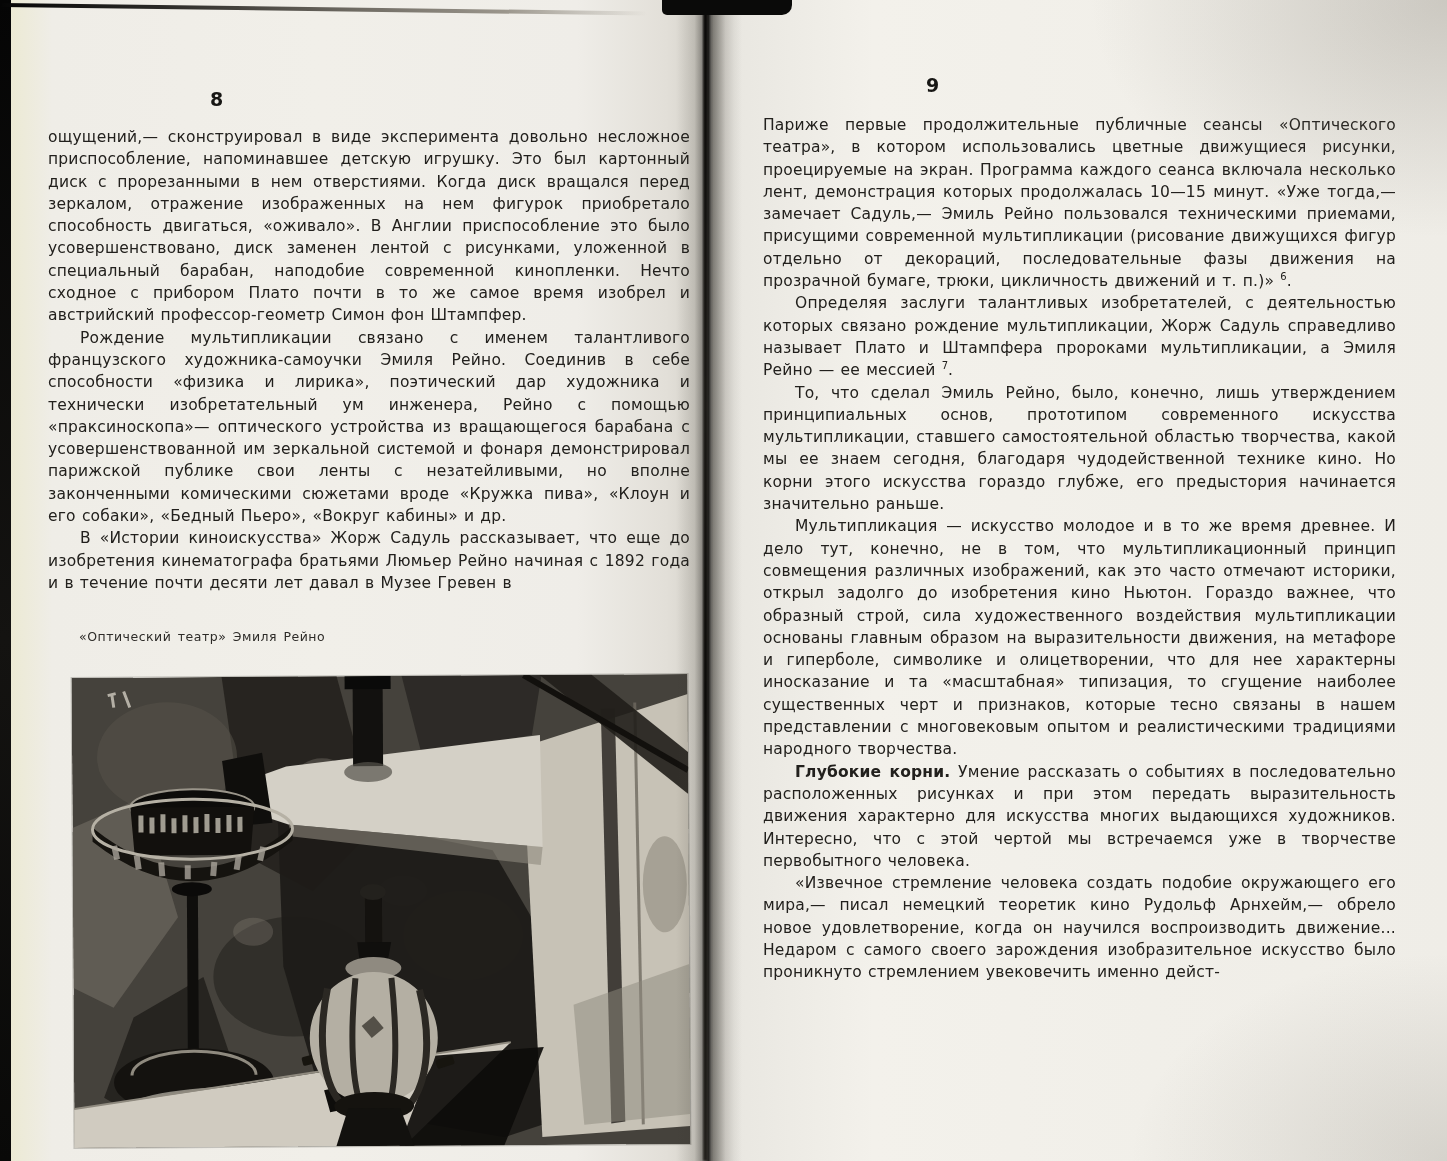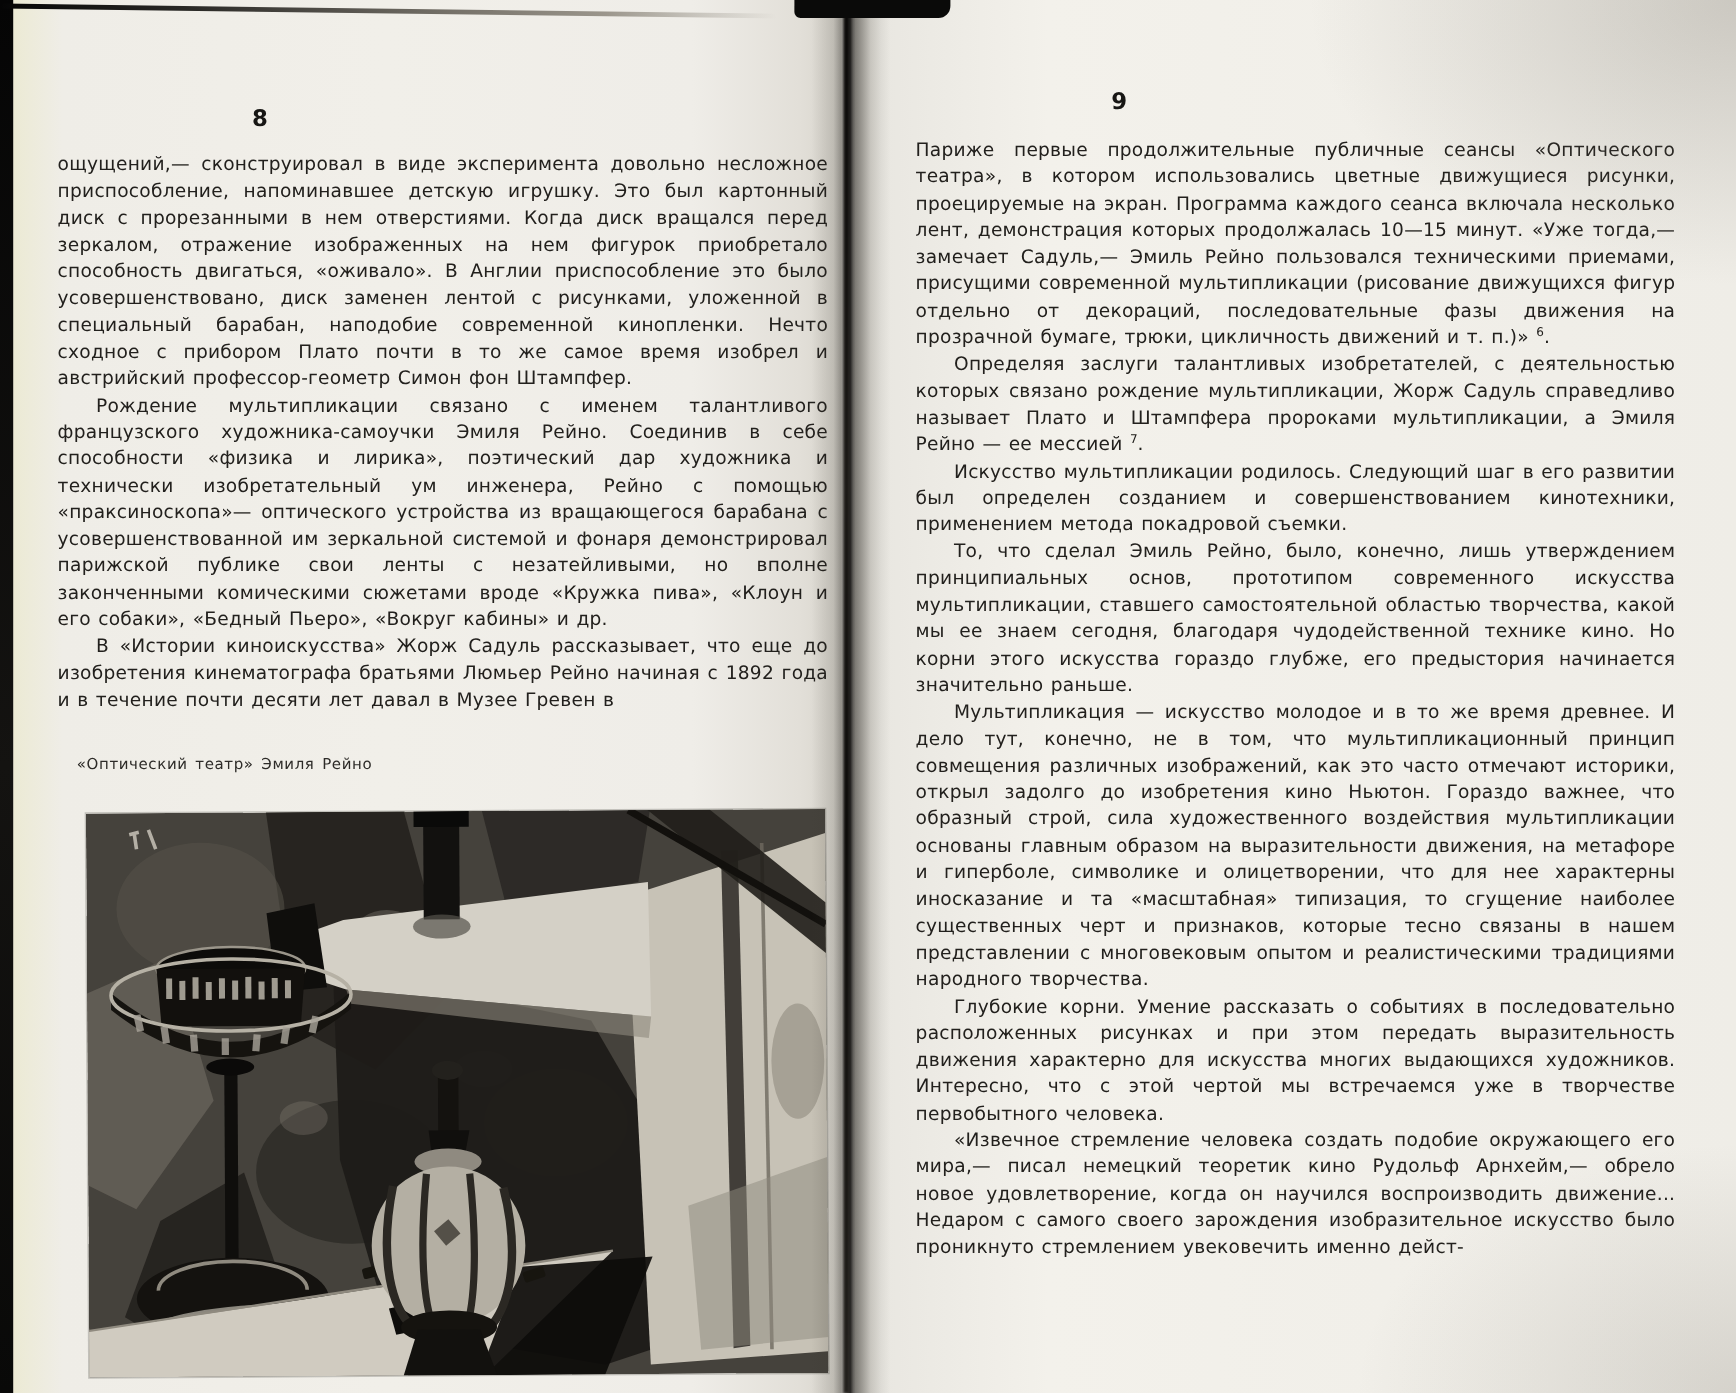--- a/index.html
+++ b/index.html
@@ -68,23 +68,23 @@
   .text-col{
     position:absolute;color:var(--ink);
     font-size:15.5px;line-height:22.3px;
     text-align:justify;letter-spacing:0.2px;word-spacing:1px;
   }
   #left-col{left:37px;top:126px;width:642px;}
   #right-col{left:51px;top:114px;width:633px;}
   .para{margin:0;}
   .para.indent{text-indent:32px;}
   .para sup{font-size:10px;line-height:0;letter-spacing:0;}
-  .bold{font-weight:normal;}
+  .bold{font-weight:bold;}
   .caption{
-    position:absolute;left:53px;top:629px;
+    position:absolute;left:68px;top:629px;
     font-size:12.5px;color:#2d2b28;letter-spacing:0.5px;word-spacing:2px;
   }
   .photo{
     position:absolute;left:62px;top:676px;width:616px;height:470px;
     transform:rotate(-0.35deg);
     box-shadow:0 0 0 1px rgba(60,58,52,0.25);
     overflow:hidden;
   }
   .photo svg{display:block;width:100%;height:100%;}
 </style>
@@ -201,21 +201,20 @@
         </g>
       </svg>
     </div>
   </div>
 
   <div class="page page-right">
     <div class="page-num" id="num-right">9</div>
     <div class="text-col" id="right-col">
         <p class="para"><span>Париже первые продолжительные публичные сеансы «Оптического театра», в котором использовались цветные движущиеся рисунки, проецируемые на экран. Программа каждого сеанса включала несколько лент, демонстрация которых продолжалась 10—15 минут. «Уже тогда,— замечает Садуль,— Эмиль Рейно пользовался техническими приемами, присущими современной мультипликации (рисование движущихся фигур отдельно от декораций, последовательные фазы движения на прозрачной бумаге, трюки, цикличность движений и т. п.)» </span><sup>6</sup><span>.</span></p>
         <p class="para indent"><span>Определяя заслуги талантливых изобретателей, с деятельностью которых связано рождение мультипликации, Жорж Садуль справедливо называет Плато и Штампфера пророками мультипликации, а Эмиля Рейно — ее мессией </span><sup>7</sup><span>.</span></p>
-        <p class="para indent"><span>Искусство мультипликации родилось. Следующий шаг в его развитии был определен созданием и совершенствованием кинотехники, применением метода покадровой съемки.</span></p>
         <p class="para indent"><span>То, что сделал Эмиль Рейно, было, конечно, лишь утверждением принципиальных основ, прототипом современного искусства мультипликации, ставшего самостоятельной областью творчества, какой мы ее знаем сегодня, благодаря чудодейственной технике кино. Но корни этого искусства гораздо глубже, его предыстория начинается значительно раньше.</span></p>
         <p class="para indent"><span>Мультипликация — искусство молодое и в то же время древнее. И дело тут, конечно, не в том, что мультипликационный принцип совмещения различных изображений, как это часто отмечают историки, открыл задолго до изобретения кино Ньютон. Гораздо важнее, что образный строй, сила художественного воздействия мультипликации основаны главным образом на выразительности движения, на метафоре и гиперболе, символике и олицетворении, что для нее характерны иносказание и та «масштабная» типизация, то сгущение наиболее существенных черт и признаков, которые тесно связаны в нашем представлении с многовековым опытом и реалистическими традициями народного творчества.</span></p>
         <p class="para indent"><span class="bold">Глубокие корни.</span><span> Умение рассказать о событиях в последовательно расположенных рисунках и при этом передать выразительность движения характерно для искусства многих выдающихся художников. Интересно, что с этой чертой мы встречаемся уже в творчестве первобытного человека.</span></p>
         <p class="para indent"><span>«Извечное стремление человека создать подобие окружающего его мира,— писал немецкий теоретик кино Рудольф Арнхейм,— обрело новое удовлетворение, когда он научился воспроизводить движение... Недаром с самого своего зарождения изобразительное искусство было проникнуто стремлением увековечить именно дейст-</span></p>
       </div>
   </div>
 
   <div class="book-edge"></div>
   <div class="top-edge-line"></div>
   <div class="gutter-shade"></div>

